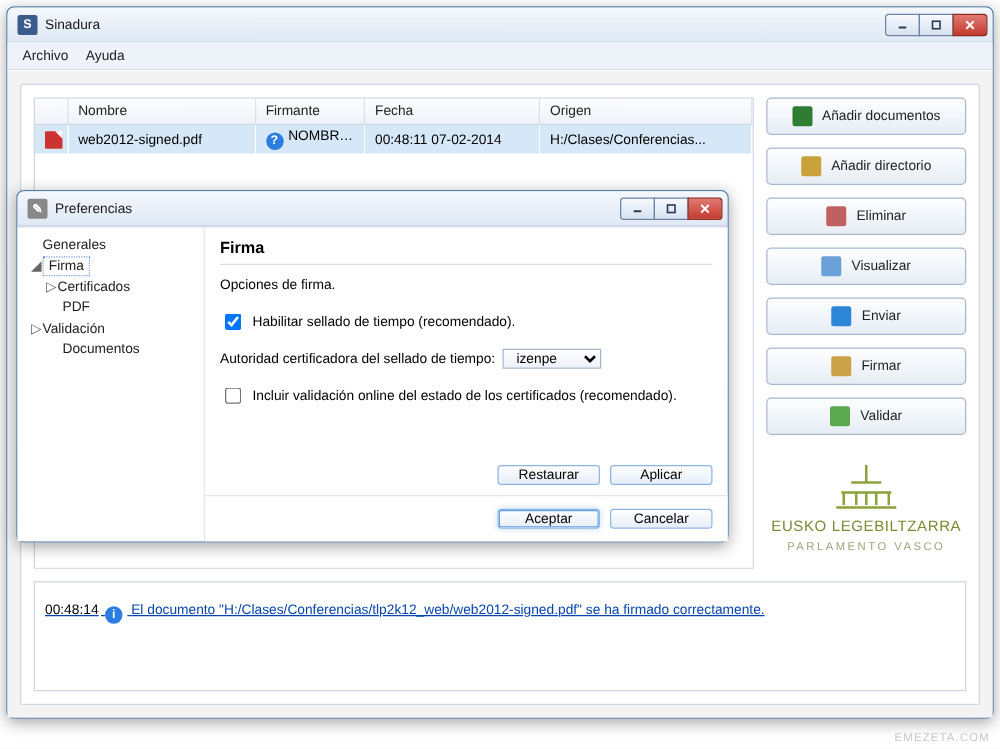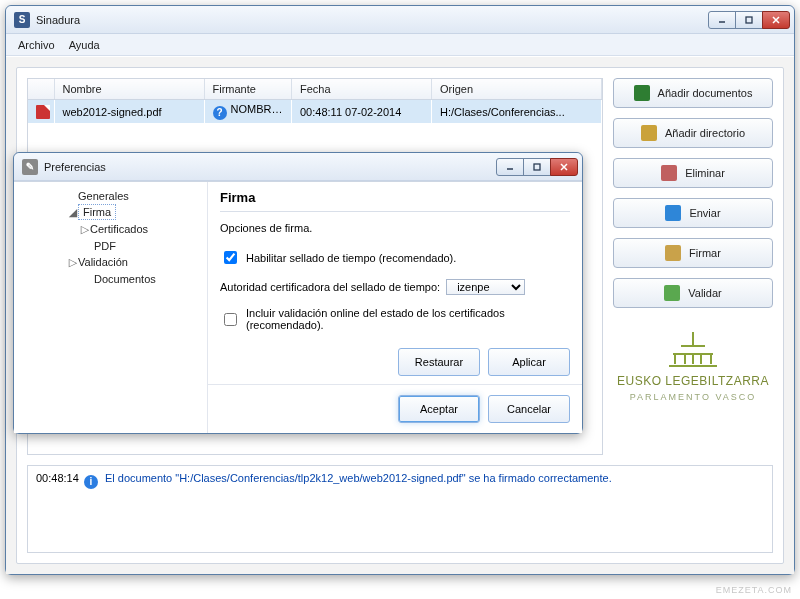--- a/index.html
+++ b/index.html
@@ -60,40 +60,40 @@
     background:linear-gradient(#fdfefe,#e7edf5);
     display:flex; align-items:center; justify-content:center; gap:8px;
     color:#222; padding:0 10px;
   }
   .btn .ico{width:16px;height:16px;flex:0 0 16px;border-radius:2px;}
   .logo{ margin-top:8px; display:flex;flex-direction:column;align-items:center; color:#6a7928; gap:4px;}
   .logo svg{color:#8aa23a;}
   .logo .l1{letter-spacing:.5px; font-size:12px; color:#7a8a36;}
   .logo .l2{letter-spacing:2px; font-size:9px; color:#9aa77a;}
 
-  .logbox{ height:88px; border:1px solid #cfd6e1; background:#fff; padding:6px 8px; color:#0645ad; overflow:auto;}
+  .logbox{ height:88px; border:1px solid #cfd6e1; background:#fff; padding:16px 8px; color:#0645ad; overflow:auto;text-decoration:underline;}
   .logtime{ color:#000; margin-right:2px;}
   .brand{ position:absolute; right:8px; bottom:4px; color:#c7c7c7; font-size:9px; letter-spacing:1px;}
 
   
   .prefs .dlgbody{ flex:1; background:#fff; border-top:1px solid #cdd6e3; display:flex;}
-  .tree{ width:150px; border-right:1px solid #e2e6ee; padding:6px 8px 6px 8px;margin-left:44px;}
+  .tree{ width:150px; border-right:1px solid #e2e6ee; padding:6px 8px 6px 8px;}
   .tree .node{ padding:2px 2px 2px 14px; white-space:nowrap; color:#222;}
   .tree .root{ padding-left:2px;}
   .tree .caret{display:inline-block;width:10px;text-align:center;color:#666;margin-right:0;}
   .tree .sel{ border:1px dotted #7da3d9; background:#fff; padding:1px 4px; }
   .prefpane{ flex:1; padding:8px 12px; display:flex; flex-direction:column;}
   .prefpane h1{ font-size:13px; font-weight:bold; margin:0 0 2px; border-bottom:1px solid #d9dfe9; padding-bottom:6px;}
   .prefpane .desc{ margin:8px 0;}
   .formrow{ display:flex; align-items:center; gap:6px; margin:6px 0;}
   .formrow input[type=checkbox]{width:13px;height:13px;}
   select.win{ height:16px; border:1px solid #a9b7cc; background:linear-gradient(#fff,#eef2f8); padding:0 18px 0 6px;}
   .prefbtns{ margin-top:auto; display:flex; justify-content:flex-end; gap:8px; padding-top:10px;}
   .prefbtns2{ border-top:1px solid #e2e6ee; padding:10px 12px; display:flex; justify-content:flex-end; gap:8px; background:#fff;}
-  .pbtn{ min-width:82px; height:28px; border:1px solid #8fb4e3; border-radius:3px; background:linear-gradient(#fdfefe,#e7eef8); display:flex;align-items:center;justify-content:center; padding:0 14px;}
+  .pbtn{ min-width:82px; height:16px; border:1px solid #8fb4e3; border-radius:3px; background:linear-gradient(#fdfefe,#e7eef8); display:flex;align-items:center;justify-content:center; padding:0 14px;}
   .pbtn.primary{ box-shadow:0 0 0 1px #5fa2e6 inset, 0 0 6px rgba(60,140,220,.3);}
 </style>
 </head>
 <body>
 
 <div class="window" style="left:5px; top:5px; width:790px; height:570px;">
   <div class="titlebar">
     <span class="appicon">S</span>
     <span class="title">Sinadura</span>
     <span class="spacer"></span>
@@ -161,20 +161,24 @@
             </div>
           <div class="btn">
               <span class="ico" style="background:#caa23a"></span>
               <span>Añadir directorio</span>
             </div>
           <div class="btn">
               <span class="ico" style="background:#c06060"></span>
               <span>Eliminar</span>
             </div>
           <div class="btn">
+              <span class="ico" style="background:#6aa0d8"></span>
+              <span>Visualizar</span>
+            </div>
+          <div class="btn">
               <span class="ico" style="background:#2e86d8"></span>
               <span>Enviar</span>
             </div>
           <div class="btn">
               <span class="ico" style="background:#c9a24a"></span>
               <span>Firmar</span>
             </div>
           <div class="btn">
               <span class="ico" style="background:#5aa84f"></span>
               <span>Validar</span>

